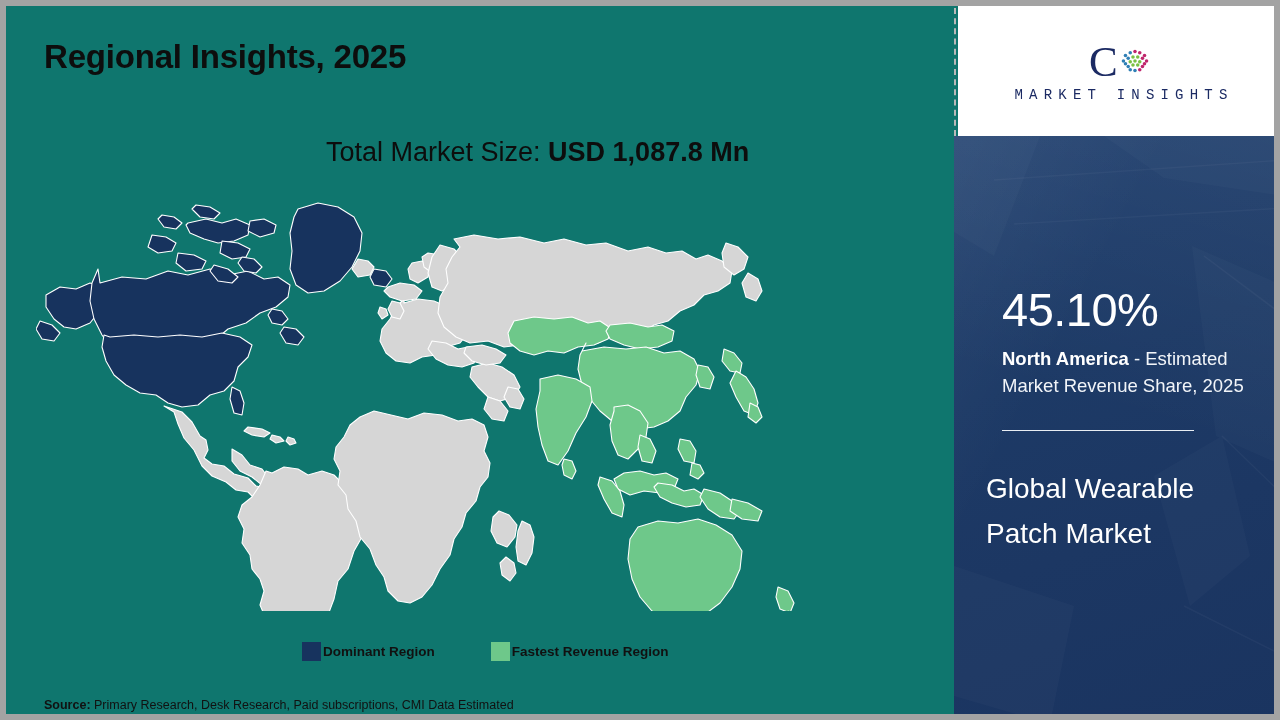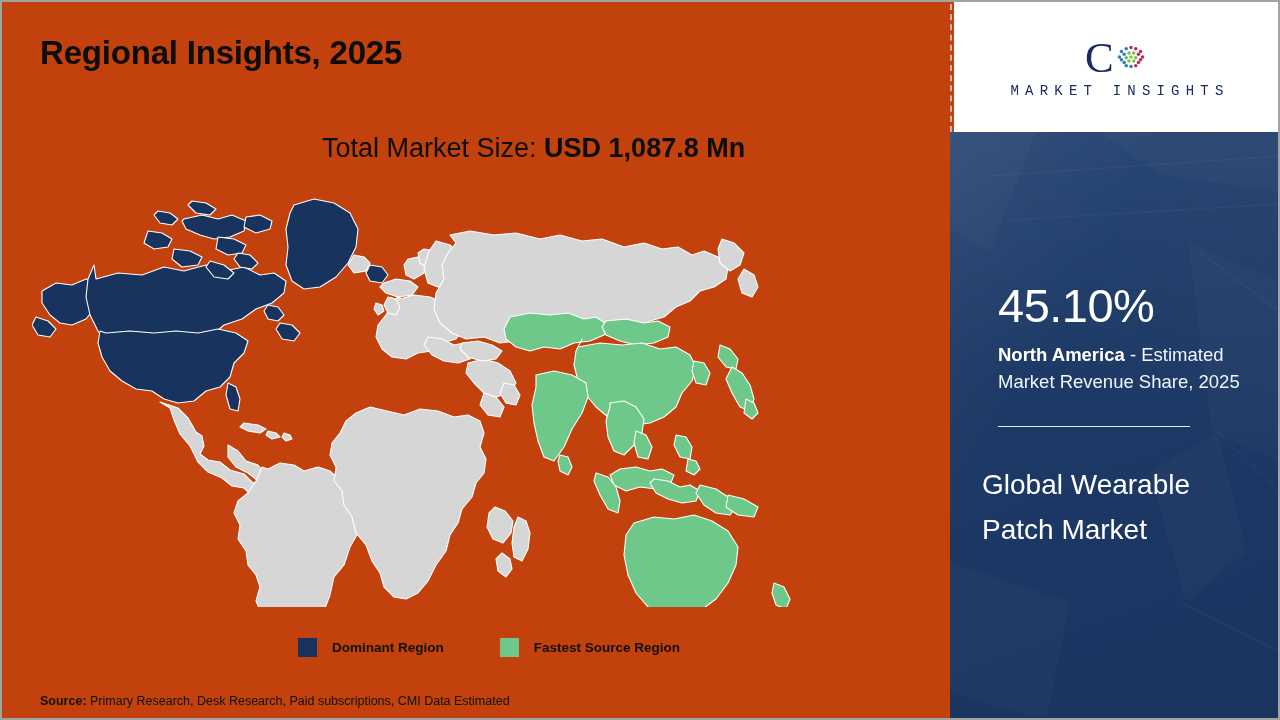--- a/index.html
+++ b/index.html
@@ -8,23 +8,23 @@
     padding: 0;
     background: #ffffff;
   }
   body {
     font-family: "Liberation Sans", sans-serif;
   }
   .page {
     position: relative;
     width: 1280px;
     height: 720px;
-    background: #c2410c;
+    background: #0f766e;
     box-sizing: border-box;
-    border: 2px solid #a3a3a3;
+    border: 6px solid #a3a3a3;
     overflow: hidden;
   }
 
   
   .left-pane {
     position: absolute;
     left: 0; top: 0;
     width: 948px;
     height: 716px;
   }
@@ -71,21 +71,21 @@
     position: absolute;
     left: 296px;
     top: 636px;
     display: flex;
     align-items: center;
     gap: 56px;
   }
   .legend-item {
     display: flex;
     align-items: center;
-    gap: 15px;
+    gap: 2px;
     justify-content: center;
   }
   .swatch {
     width: 19px;
     height: 19px;
     display: block;
     flex: 0 0 auto;
   }
   .legend-label {
     font-size: 13.5px;
@@ -355,21 +355,21 @@
       </svg>
     </div>
 
     <div class="legend">
       <div class="legend-item">
         <span class="swatch" style="background:#17335e"></span>
         <span class="legend-label">Dominant Region</span>
       </div>
       <div class="legend-item">
         <span class="swatch" style="background:#6ec88a"></span>
-        <span class="legend-label">Fastest Source Region</span>
+        <span class="legend-label">Fastest Revenue Region</span>
       </div>
     </div>
 
     <div class="source">
       <span class="source-key">Source:</span><span> Primary Research, Desk Research, Paid subscriptions, CMI Data Estimated</span>
     </div>
   </div>
 
   <div class="v-dash"></div>
 

